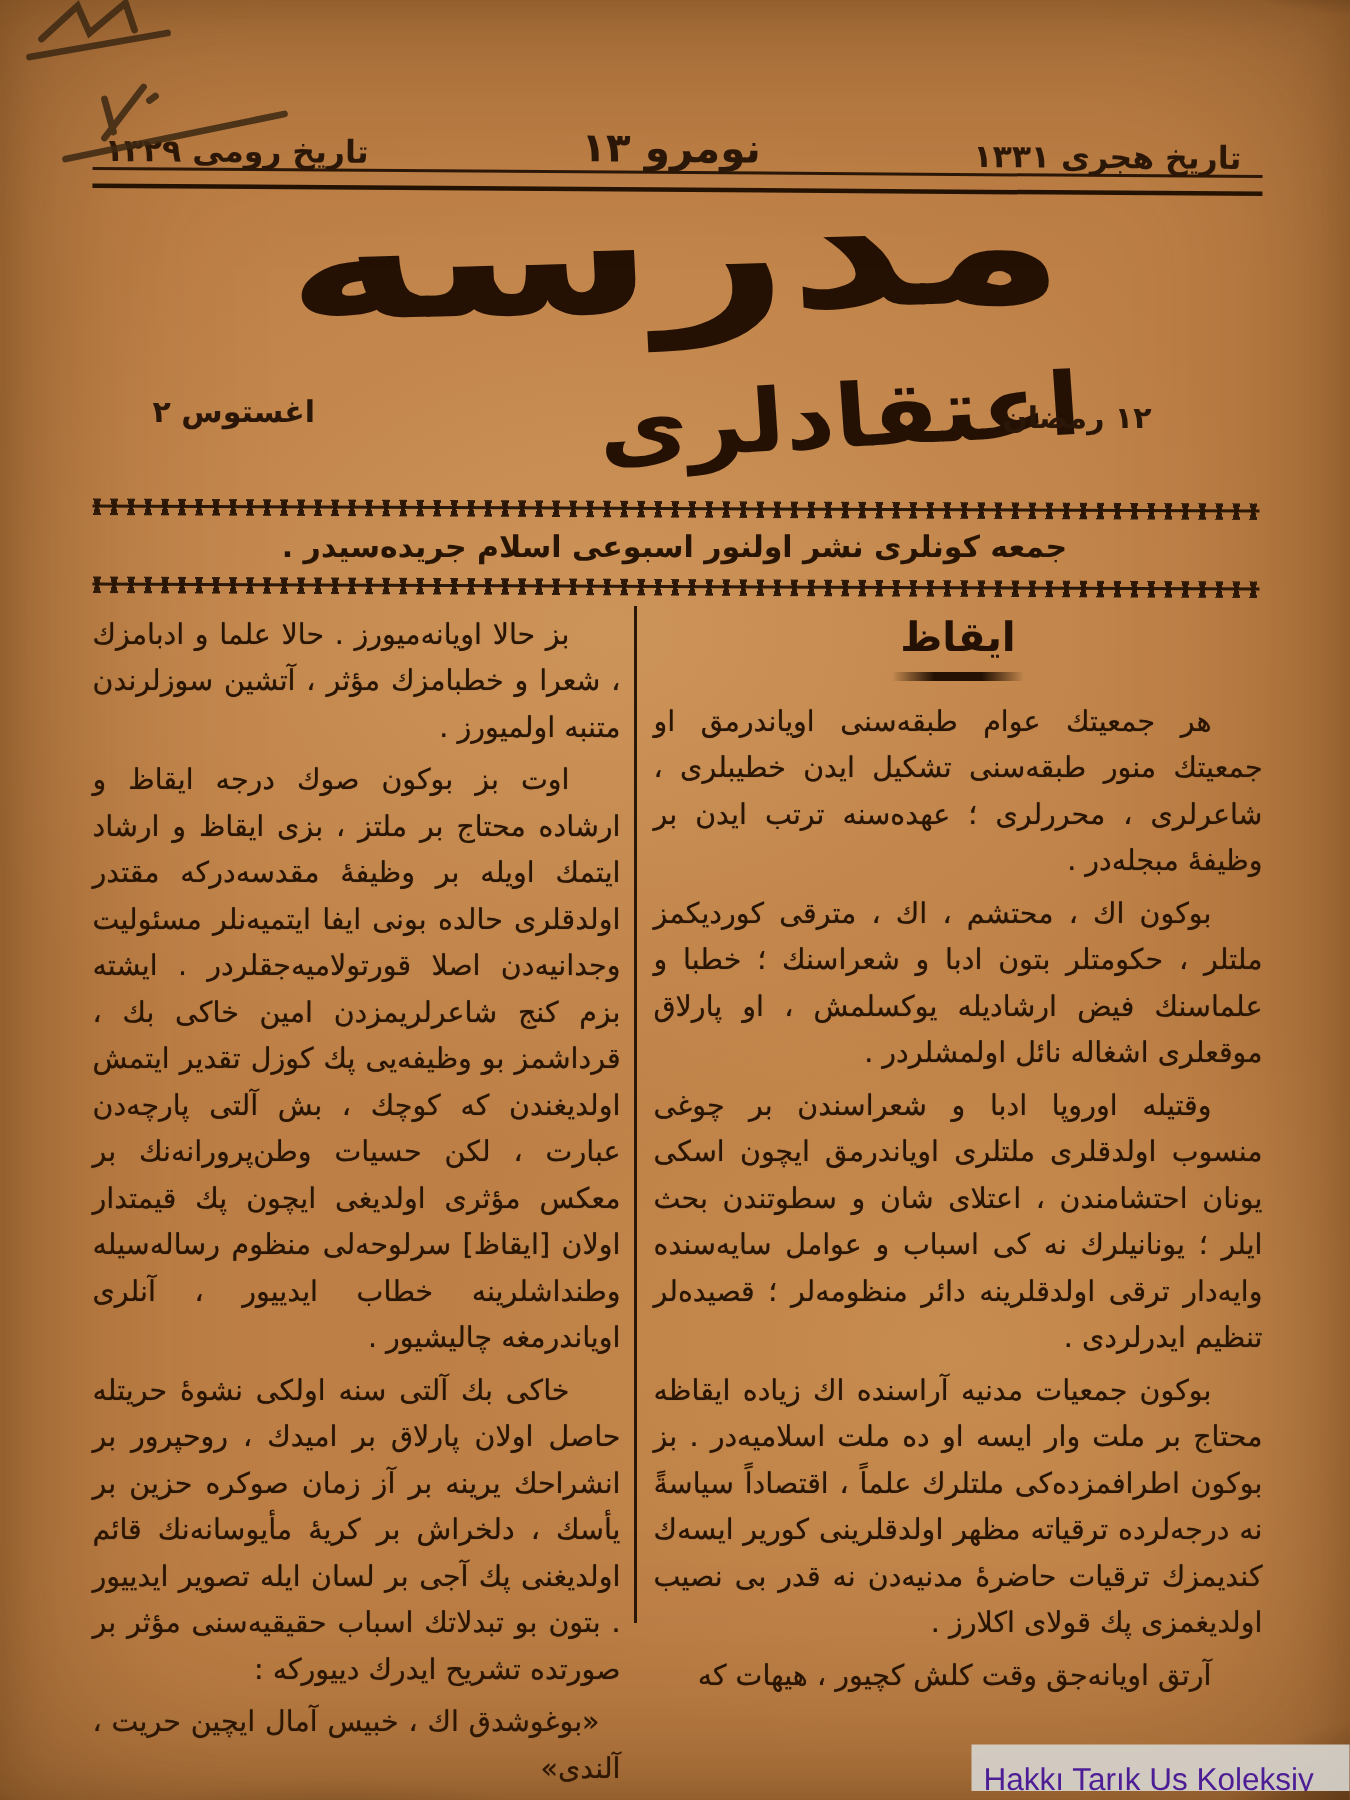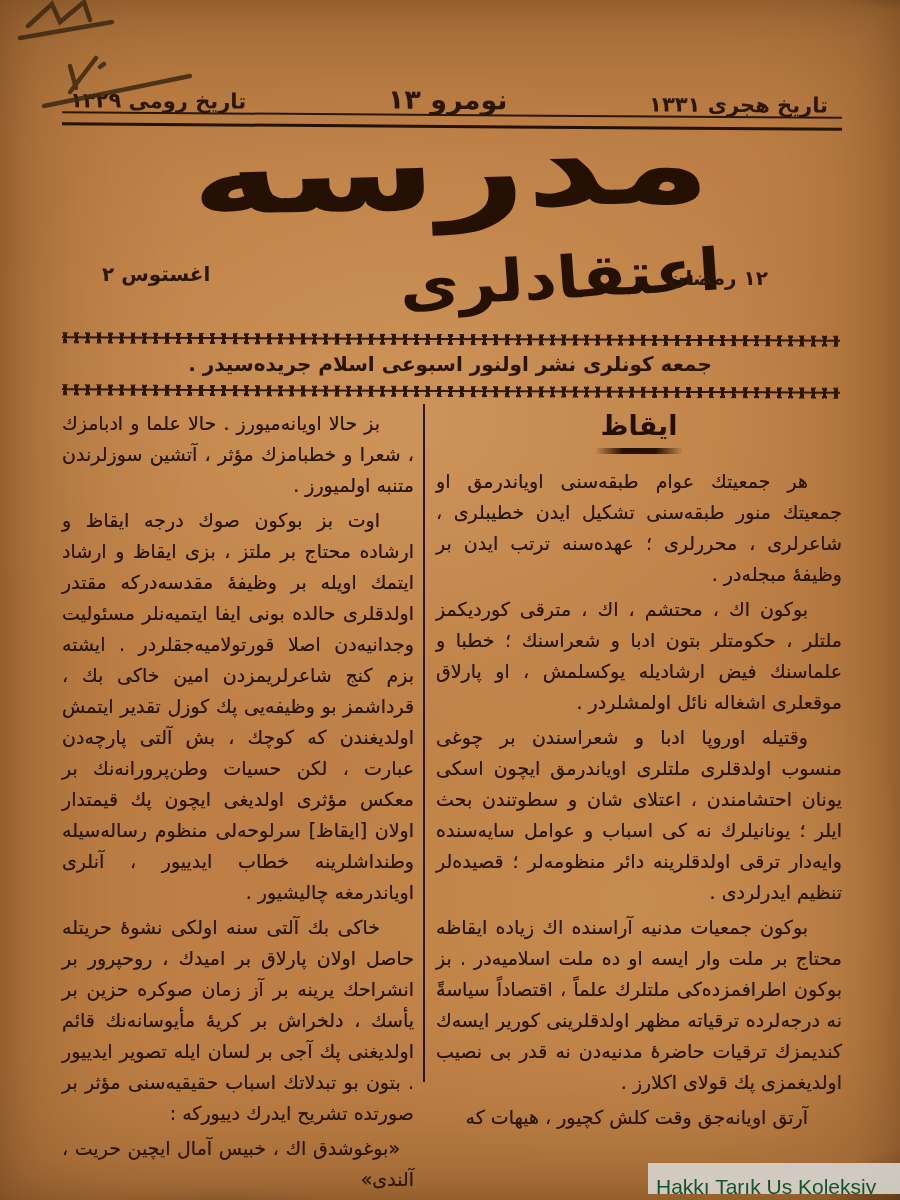--- a/index.html
+++ b/index.html
@@ -103,21 +103,21 @@
   }
   .col-l .para:last-child{text-indent:14px;margin-top:2px;}
   .col-r .para:last-child{margin-top:2px;}
 
   .watermark{
     position:absolute;top:1163px;left:648px;right:0;height:31px;
     background:rgba(214,210,204,.92);
     display:flex;align-items:center;
     padding:16px 0 0 8px;box-sizing:border-box;
     font-family:"Liberation Sans", sans-serif;
-    font-size:21px;font-weight:500;color:#14532d;
+    font-size:21px;font-weight:500;color:#4c1d95;
     direction:ltr;white-space:nowrap;overflow:hidden;
     z-index:4;
   }
 </style>
 </head>
 <body>
 
 <div class="page">
 
   <svg class="scribbles" width="230" height="120" viewBox="0 0 230 120">

